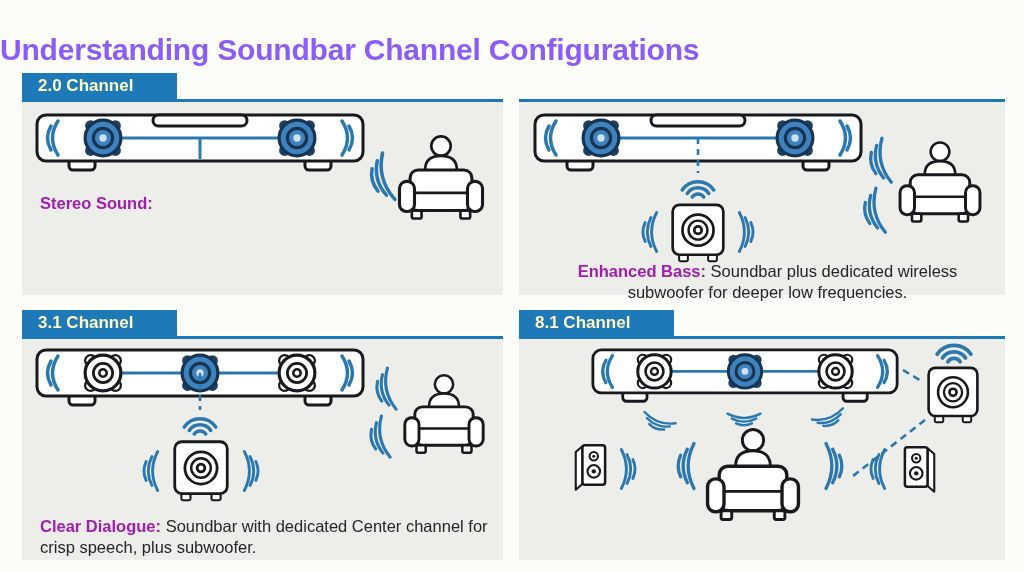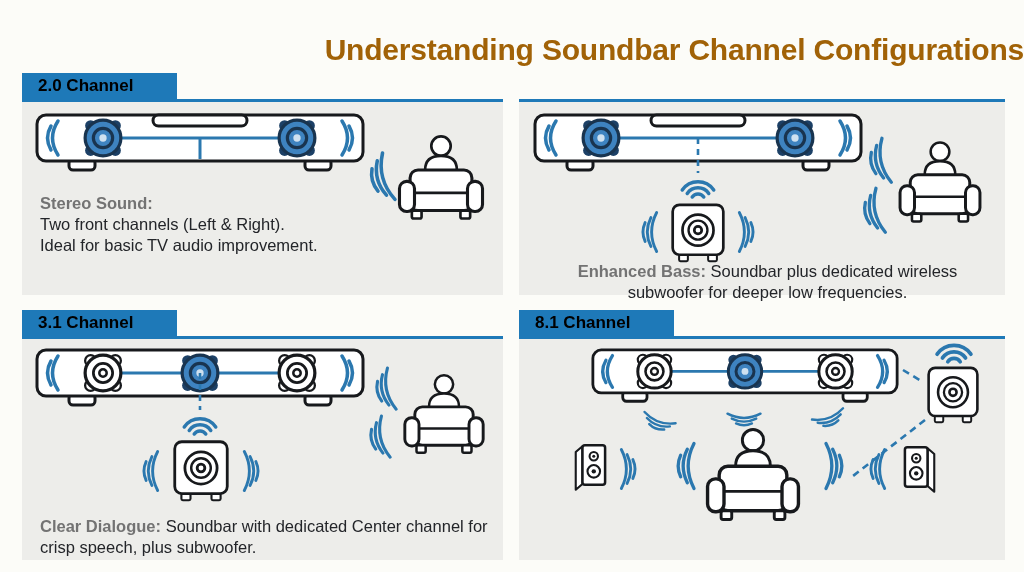--- a/index.html
+++ b/index.html
@@ -1,34 +1,34 @@
 <!DOCTYPE html>
 <html><head>
 <meta charset="utf-8">
 <style>
   html,body{margin:0;padding:0;}
   .page{position:relative;width:1024px;height:572px;background:#fcfcf8;overflow:hidden;
         font-family:"Liberation Sans", sans-serif;}
-  .title{position:absolute;top:13px;left:0;width:1024px;text-align:right;
-         font-size:30px;color:#a16207;letter-spacing:-0.2px;}
+  .title{position:absolute;top:13px;left:0;width:1024px;text-align:left;
+         font-size:30px;color:#8b5cf6;letter-spacing:-0.2px;}
   .title .light{font-weight:600;}
   .title b{font-weight:800;}
   .grid{position:absolute;left:22px;top:73px;display:grid;
         grid-template-columns:481px 486px;grid-template-rows:222px 250px;
         column-gap:16px;row-gap:15px;}
   .panel{position:relative;}
   .banner{position:absolute;top:0;left:0;width:155px;height:26px;background:#1e79b8;
-          color:#000000;font-weight:700;font-size:17px;display:flex;align-items:center;
+          color:#fef9c3;font-weight:700;font-size:17px;display:flex;align-items:center;
           padding-left:16px;box-sizing:border-box;}
   .rule{position:absolute;top:26px;left:0;right:0;height:3px;background:#1e79b8;}
   .panelbg{position:absolute;top:29px;left:0;right:0;bottom:0;background:#ededea;}
   .art{position:absolute;left:0;top:0;}
   .desc{position:absolute;margin:0;color:#232529;font-size:16.5px;line-height:1.28;
         font-weight:500;}
-  .desc b{font-weight:800;color:#737373;}
+  .desc b{font-weight:800;color:#a21caf;}
   .desc .block{display:block;}
   .desc span{white-space:pre-line;}
   .p1 .desc{left:18px;top:120px;width:350px;}
   .p2 .desc{left:16px;top:188px;width:465px;text-align:center;}
   .p3 .desc{left:18px;top:206px;width:460px;}
   .p4 .desc{left:16px;top:206px;width:465px;}
   svg .ln{stroke:#2b78af;}
 </style>
 </head>
 <body>
@@ -152,22 +152,21 @@
         <span>2.0 Channel</span>
       </div>
       <div class="rule"></div>
       <svg class="art" width="481" height="222" viewBox="0 0 481 222">
         <use href="#bar2" x="13" y="40" width="330" height="62"></use>
         <line x1="178" y1="65" x2="178" y2="86" stroke="#2b78af" stroke-width="3"></line>
         <use href="#w3" width="32" height="54" transform="translate(334,84) rotate(-15)"></use>
         <use href="#sofa" x="366" y="60" width="106" height="88"></use>
       </svg>
       <p class="desc">
-        <b class="block">Stereo Sound:</b><span>Two front channels (Left &amp; Right).
-Ideal for basic TV audio improvement.</span>
+        <b class="block">Stereo Sound:</b>
       </p>
     </section>
 
     <section class="panel p2">
       <div class="panelbg"></div>
       <div class="rule"></div>
       <svg class="art" width="486" height="222" viewBox="0 0 486 222">
         <use href="#bar2" x="14" y="40" width="330" height="62"></use>
         <line x1="179" y1="65" x2="179" y2="100" stroke="#2b78af" stroke-width="2.6" stroke-dasharray="6 5"></line>
         <use href="#wifi" x="158" y="100" width="42" height="28"></use>

